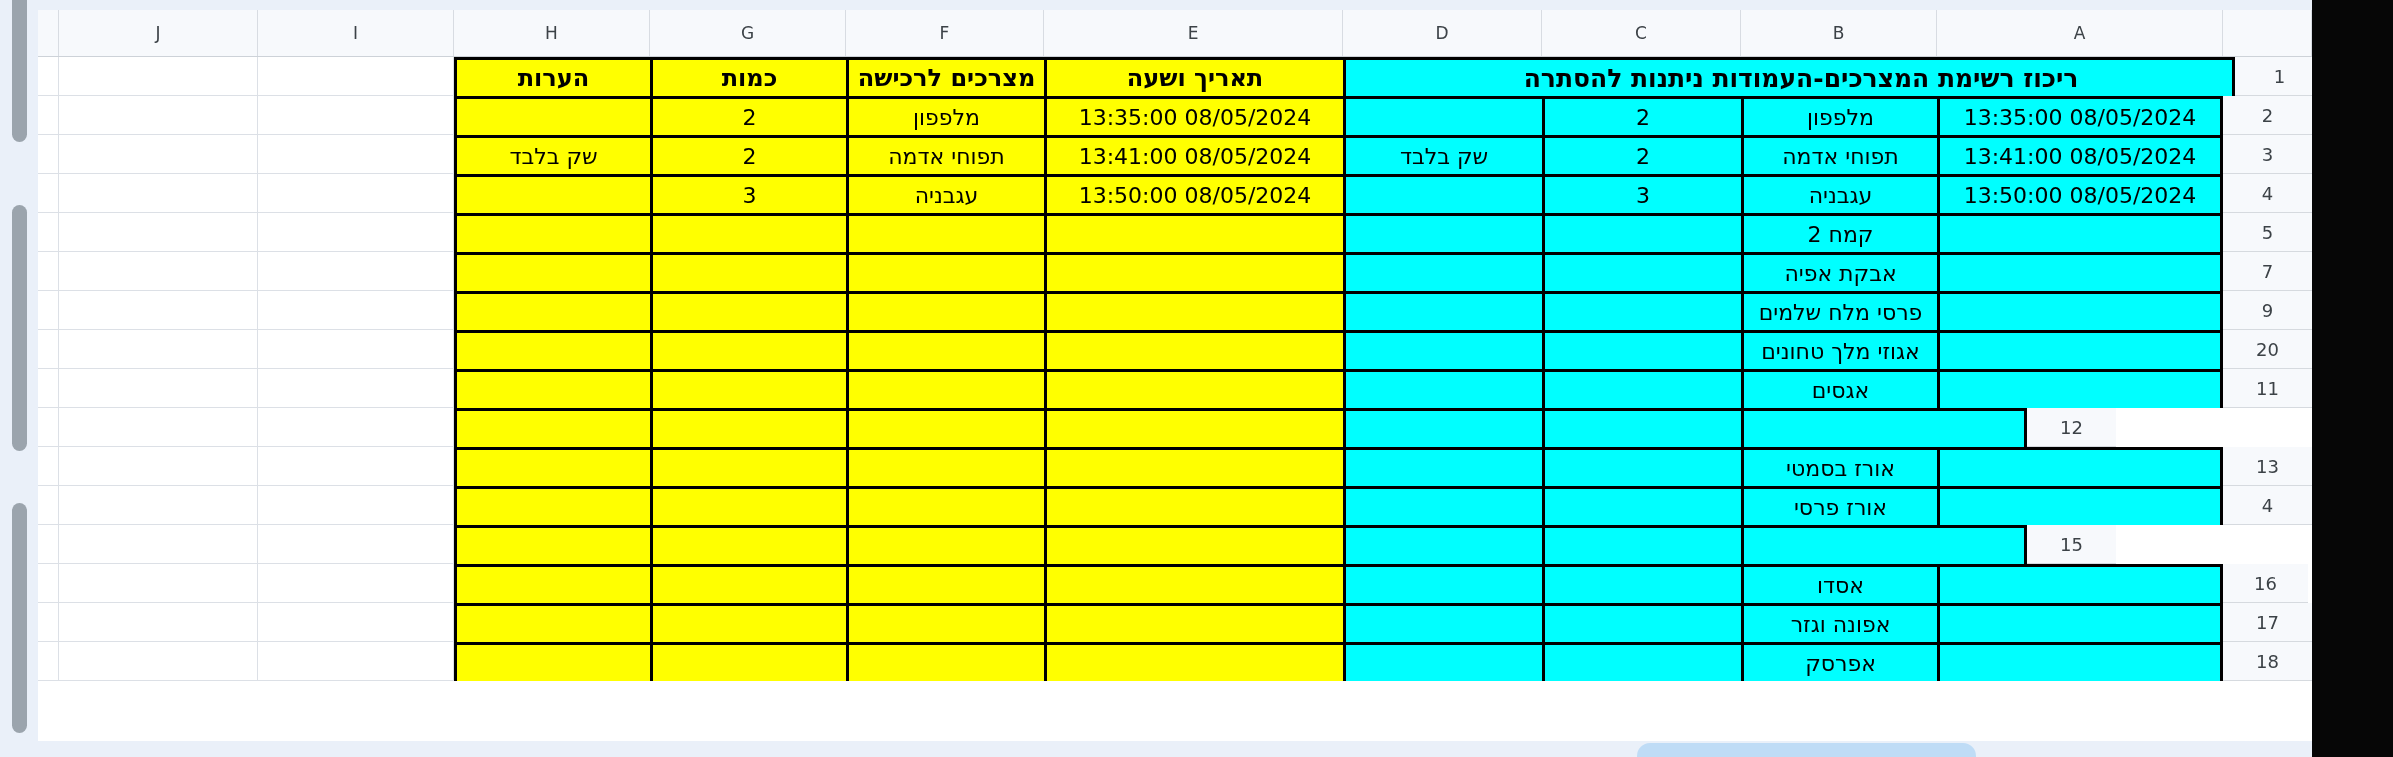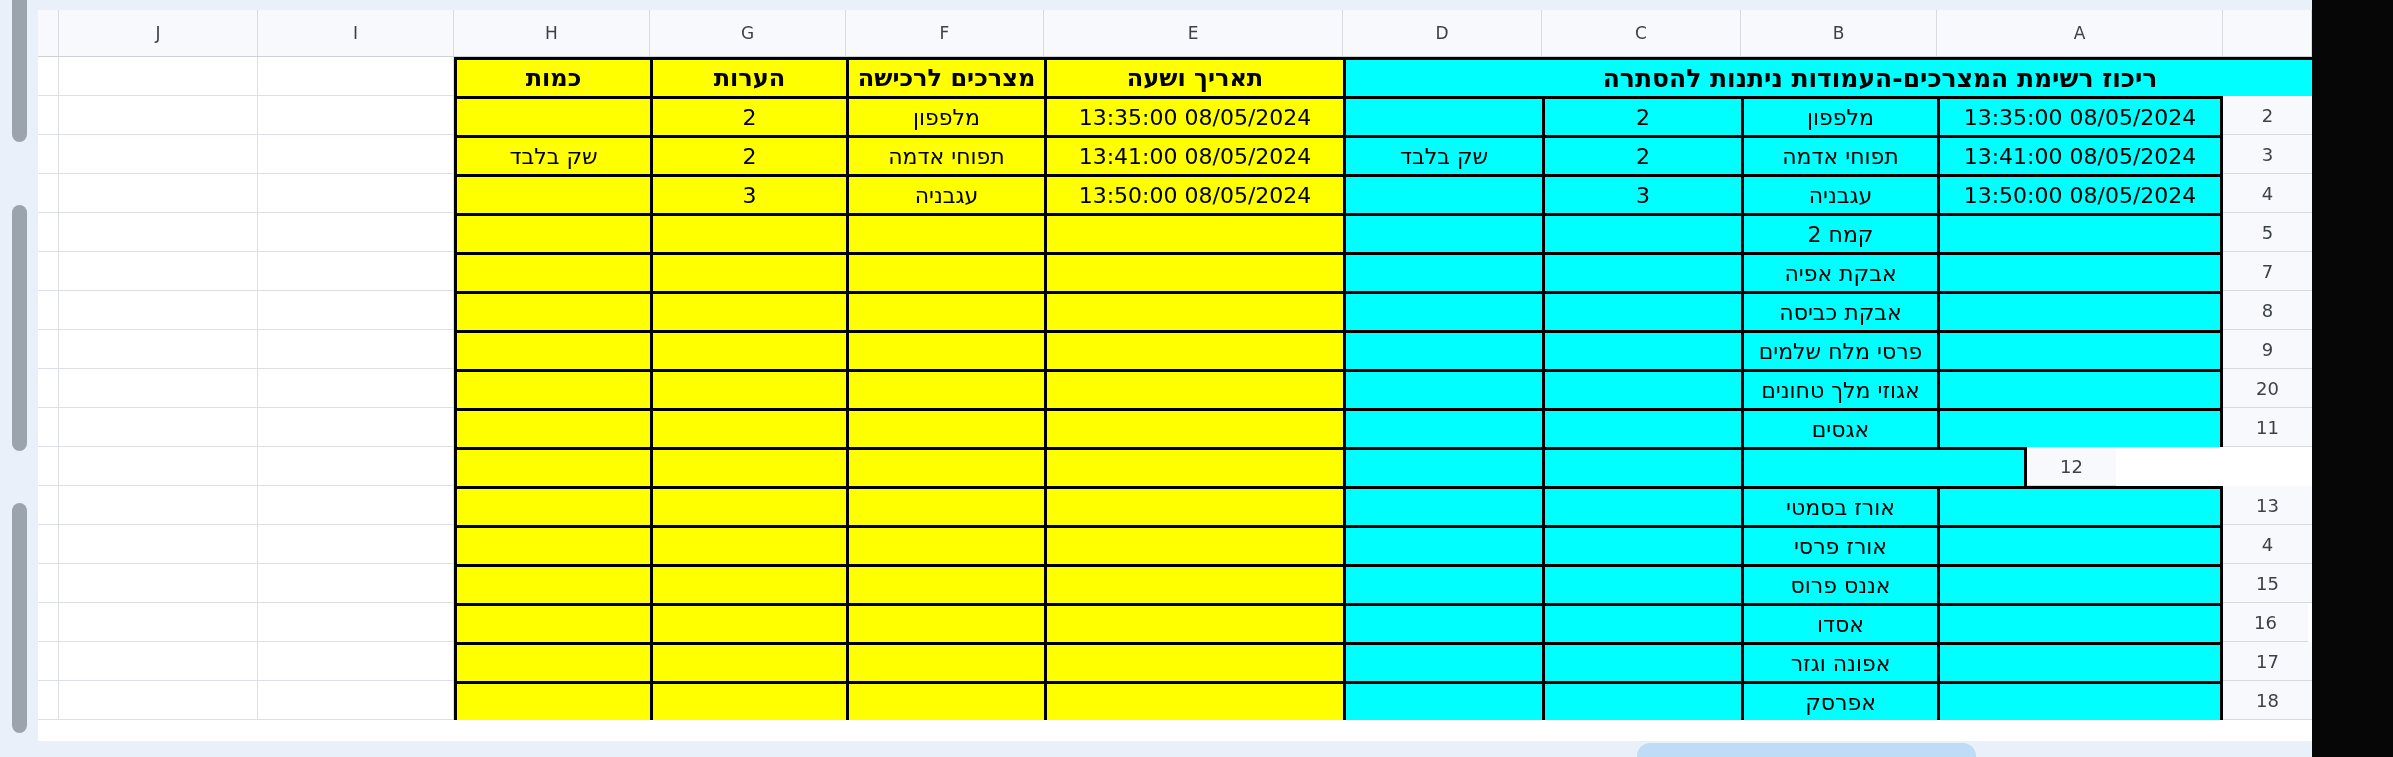--- a/index.html
+++ b/index.html
@@ -62,25 +62,25 @@
       <div class="hcell" style="width: 199px;">C</div>
       <div class="hcell" style="width: 196px;">B</div>
       <div class="hcell" style="width: 286px;">A</div>
       <div class="hcell" style="width: 89px;"></div>
     </div>
   <div class="grid" id="grid">
       <div class="row">
         <div class="cell white" style="width: 21px;"></div>
         <div class="cell white" style="width: 199px;"></div>
         <div class="cell white" style="width: 196px;"></div>
+        <div class="cell tcell yellow hdrbold" dir="rtl" style="width: 196px;">הערות</div>
         <div class="cell tcell yellow hdrbold" dir="rtl" style="width: 196px;">כמות</div>
-        <div class="cell tcell yellow hdrbold" dir="rtl" style="width: 196px;">הערות</div>
         <div class="cell tcell yellow hdrbold" dir="rtl" style="width: 198px;">מצרכים לרכישה</div>
         <div class="cell tcell yellow hdrbold" dir="rtl" style="width: 299px;">תאריך ושעה</div>
-        <div class="cell tcell cyan titlecell lastcol" dir="rtl" style="width: 1050px; padding-left: 24px;">ריכוז רשימת המצרכים-העמודות ניתנות להסתרה</div>
+        <div class="cell tcell cyan titlecell lastcol" dir="rtl" style="width: 892px; padding-left: 24px;">ריכוז רשימת המצרכים-העמודות ניתנות להסתרה</div>
         <div class="cell rowhdr" style="width: 89px;">1</div>
       </div>
       <div class="row">
         <div class="cell white" style="width: 21px;"></div>
         <div class="cell white" style="width: 199px;"></div>
         <div class="cell white" style="width: 196px;"></div>
         <div class="cell tcell yellow" dir="rtl" style="width: 196px;"></div>
         <div class="cell tcell yellow" dir="rtl" style="width: 196px;">2</div>
         <div class="cell tcell yellow" dir="rtl" style="width: 198px;">מלפפון</div>
         <div class="cell tcell yellow" dir="rtl" style="width: 299px;">08/05/2024 13:35:00</div>
@@ -149,34 +149,20 @@
       <div class="row">
         <div class="cell white" style="width: 21px;"></div>
         <div class="cell white" style="width: 199px;"></div>
         <div class="cell white" style="width: 196px;"></div>
         <div class="cell tcell yellow" dir="rtl" style="width: 196px;"></div>
         <div class="cell tcell yellow" dir="rtl" style="width: 196px;"></div>
         <div class="cell tcell yellow" dir="rtl" style="width: 198px;"></div>
         <div class="cell tcell yellow" dir="rtl" style="width: 299px;"></div>
         <div class="cell tcell cyan" dir="rtl" style="width: 199px;"></div>
         <div class="cell tcell cyan" dir="rtl" style="width: 199px;"></div>
-        <div class="cell tcell cyan" dir="rtl" style="width: 196px;">אבקת כביסה</div>
-        <div class="cell tcell cyan lastcol" dir="rtl" style="width: 286px;"></div>
-        <div class="cell rowhdr" style="width: 89px;">8</div>
-      </div>
-      <div class="row">
-        <div class="cell white" style="width: 21px;"></div>
-        <div class="cell white" style="width: 199px;"></div>
-        <div class="cell white" style="width: 196px;"></div>
-        <div class="cell tcell yellow" dir="rtl" style="width: 196px;"></div>
-        <div class="cell tcell yellow" dir="rtl" style="width: 196px;"></div>
-        <div class="cell tcell yellow" dir="rtl" style="width: 198px;"></div>
-        <div class="cell tcell yellow" dir="rtl" style="width: 299px;"></div>
-        <div class="cell tcell cyan" dir="rtl" style="width: 199px;"></div>
-        <div class="cell tcell cyan" dir="rtl" style="width: 199px;"></div>
         <div class="cell tcell cyan" dir="rtl" style="width: 196px;">פרסי מלח שלמים</div>
         <div class="cell tcell cyan lastcol" dir="rtl" style="width: 286px;"></div>
         <div class="cell rowhdr" style="width: 89px;">9</div>
       </div>
       <div class="row">
         <div class="cell white" style="width: 21px;"></div>
         <div class="cell white" style="width: 199px;"></div>
         <div class="cell white" style="width: 196px;"></div>
         <div class="cell tcell yellow" dir="rtl" style="width: 196px;"></div>
         <div class="cell tcell yellow" dir="rtl" style="width: 196px;"></div>
@@ -246,21 +232,20 @@
       <div class="row">
         <div class="cell white" style="width: 21px;"></div>
         <div class="cell white" style="width: 199px;"></div>
         <div class="cell white" style="width: 196px;"></div>
         <div class="cell tcell yellow" dir="rtl" style="width: 196px;"></div>
         <div class="cell tcell yellow" dir="rtl" style="width: 196px;"></div>
         <div class="cell tcell yellow" dir="rtl" style="width: 198px;"></div>
         <div class="cell tcell yellow" dir="rtl" style="width: 299px;"></div>
         <div class="cell tcell cyan" dir="rtl" style="width: 199px;"></div>
         <div class="cell tcell cyan" dir="rtl" style="width: 199px;"></div>
-        <div class="cell tcell cyan" dir="rtl" style="width: 196px;">אננס פרוס</div>
         <div class="cell tcell cyan lastcol" dir="rtl" style="width: 286px;"></div>
         <div class="cell rowhdr" style="width: 89px;">15</div>
       </div>
       <div class="row">
         <div class="cell white" style="width: 21px;"></div>
         <div class="cell white" style="width: 199px;"></div>
         <div class="cell white" style="width: 196px;"></div>
         <div class="cell tcell yellow" dir="rtl" style="width: 196px;"></div>
         <div class="cell tcell yellow" dir="rtl" style="width: 196px;"></div>
         <div class="cell tcell yellow" dir="rtl" style="width: 198px;"></div>

